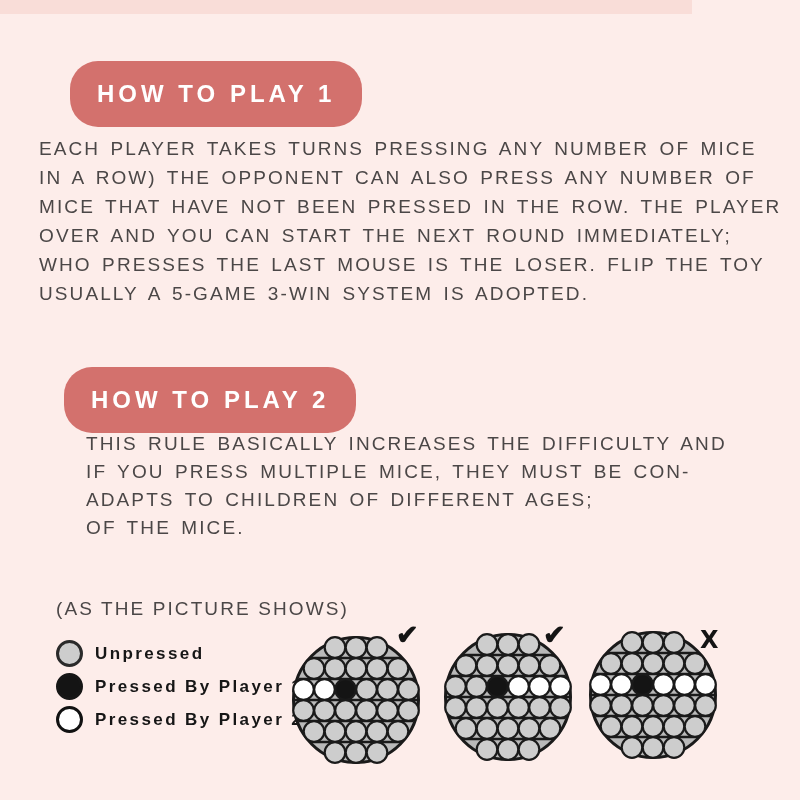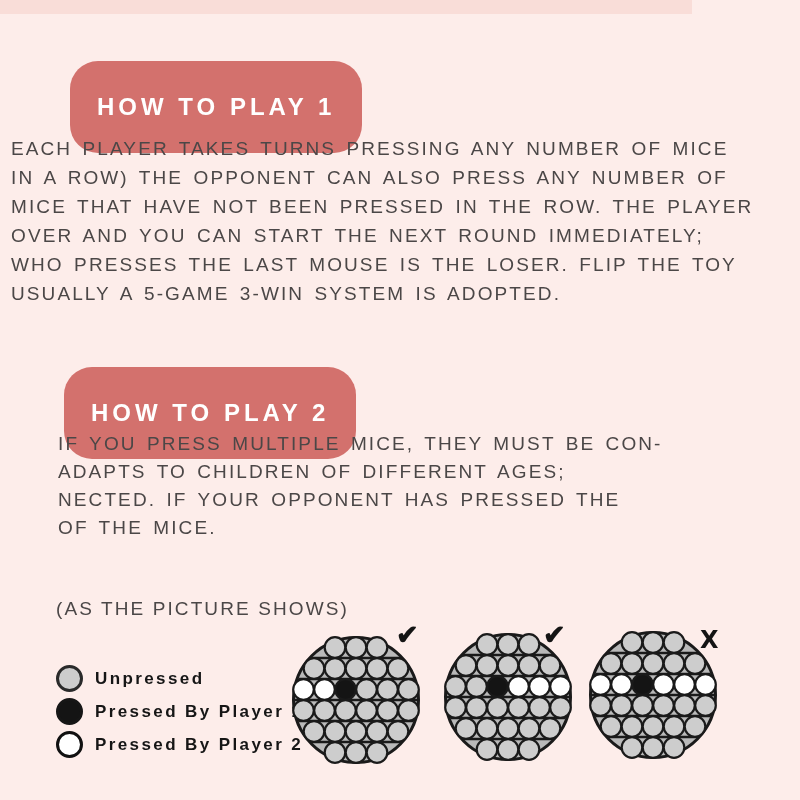--- a/index.html
+++ b/index.html
@@ -5,34 +5,34 @@
   html,body{margin:0;padding:0;}
   body{
     width:800px;height:800px;position:relative;overflow:hidden;
     background:var(--bg,#fdedea);
     font-family:"Liberation Sans", sans-serif;
   }
   .top-strip{position:absolute;left:0;top:0;width:692px;height:14px;background:var(--strip,#f9ddd8);}
   .badge{
     position:absolute;display:flex;align-items:center;justify-content:center;
     background:var(--badge,#d3716d);color:#ffffff;font-weight:bold;
-    font-size:24px;letter-spacing:4px;height:56px;padding:18px 27px;border-radius:28px;
+    font-size:24px;letter-spacing:4px;height:56px;padding:5px 27px;border-radius:28px;
     white-space:nowrap;
   }
   #badge1{left:70px;top:61px;}
   #badge2{left:64px;top:367px;}
   .para{position:absolute;color:var(--text,#4b4747);font-size:19px;font-weight:500;}
-  .para .ln{white-space:nowrap;}
+  .para .ln{white-space:nowrap;margin-left:28px;}
   #para1{left:11px;top:134px;letter-spacing:2.1px;word-spacing:3px;}
   #para1 .ln{line-height:29px;height:29px;}
   #para2{left:58px;top:430px;letter-spacing:2.1px;word-spacing:3px;}
   #para2 .ln{line-height:28px;height:28px;}
   #picture-note{position:absolute;left:56px;top:598px;color:var(--text,#4b4747);
     font-size:19px;font-weight:500;letter-spacing:2.1px;white-space:nowrap;}
-  .legend{position:absolute;left:56px;top:641px;display:flex;flex-direction:column;gap:8px;margin-top:25px;}
+  .legend{position:absolute;left:56px;top:641px;display:flex;flex-direction:column;gap:8px;}
   .legend-row{display:flex;align-items:center;gap:12px;height:25px;}
   .dot{width:21px;height:21px;border-radius:50%;box-sizing:content-box;}
   .dot.unpressed{background:var(--bubbleU,#b9b9b9);border:3px solid #2a2a2a;}
   .dot.player1{background:var(--bubbleP1,#161616);border:3px solid #161616;}
   .dot.player2{background:var(--bubbleP2,#ffffff);border:3px solid #111111;}
   .legend-label{color:#161616;font-size:17px;font-weight:600;letter-spacing:2.4px;white-space:nowrap;}
   .board{position:absolute;width:140px;height:140px;}
   #board1{left:286px;top:630px;}
   #board2{left:438px;top:627px;}
   #board3{left:583px;top:625px;}
@@ -53,23 +53,23 @@
   <div class="ln">IN A ROW) THE OPPONENT CAN ALSO PRESS ANY NUMBER OF</div>
   <div class="ln">MICE THAT HAVE NOT BEEN PRESSED IN THE ROW. THE PLAYER</div>
   <div class="ln">OVER AND YOU CAN START THE NEXT ROUND IMMEDIATELY;</div>
   <div class="ln">WHO PRESSES THE LAST MOUSE IS THE LOSER. FLIP THE TOY</div>
   <div class="ln">USUALLY A 5-GAME 3-WIN SYSTEM IS ADOPTED.</div>
 </div>
 
 <div id="badge2" class="badge">HOW TO PLAY 2</div>
 
 <div id="para2" class="para">
+  <div class="ln">THIS RULE BASICALLY INCREASES THE DIFFICULTY AND</div>
   <div class="ln">IF YOU PRESS MULTIPLE MICE, THEY MUST BE CON-</div>
   <div class="ln">ADAPTS TO CHILDREN OF DIFFERENT AGES;</div>
-  <div class="ln">NECTED. IF YOUR OPPONENT HAS PRESSED THE</div>
   <div class="ln">OF THE MICE.</div>
 </div>
 
 <div id="picture-note">(AS THE PICTURE SHOWS)</div>
 
 <div class="legend">
   <div class="legend-row">
     <span class="dot unpressed"></span>
     <span class="legend-label">Unpressed</span>
   </div>

